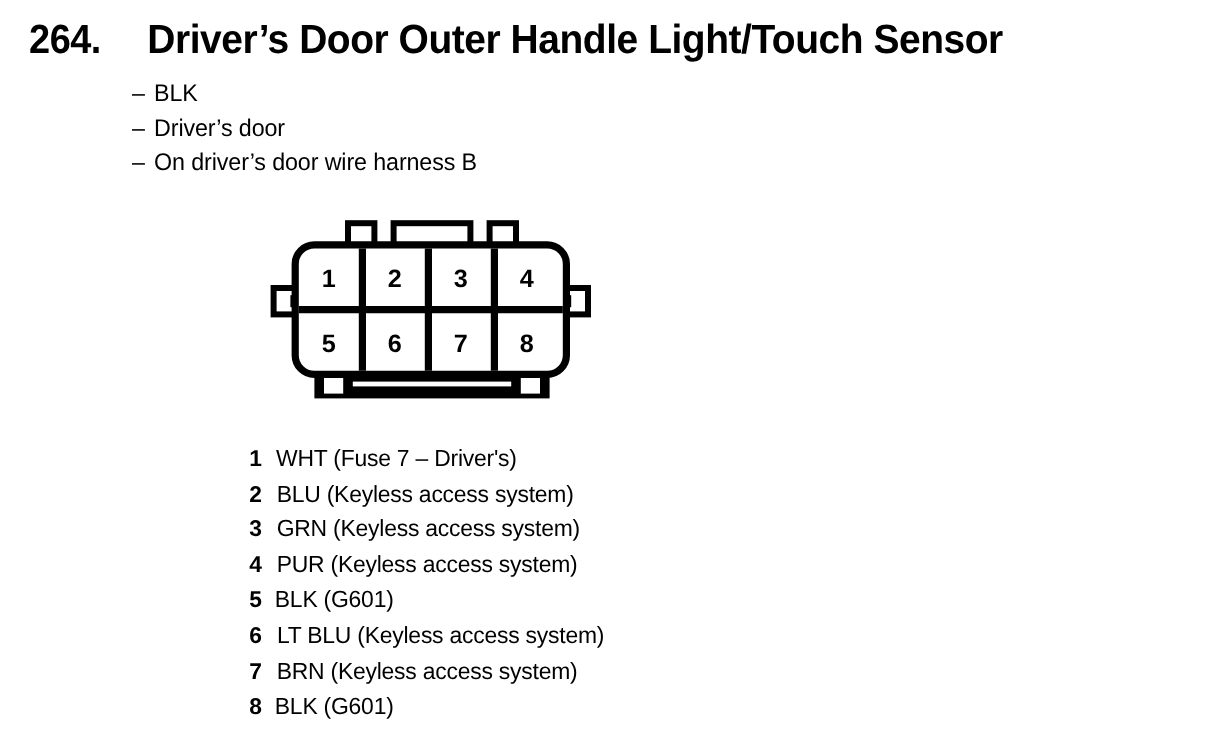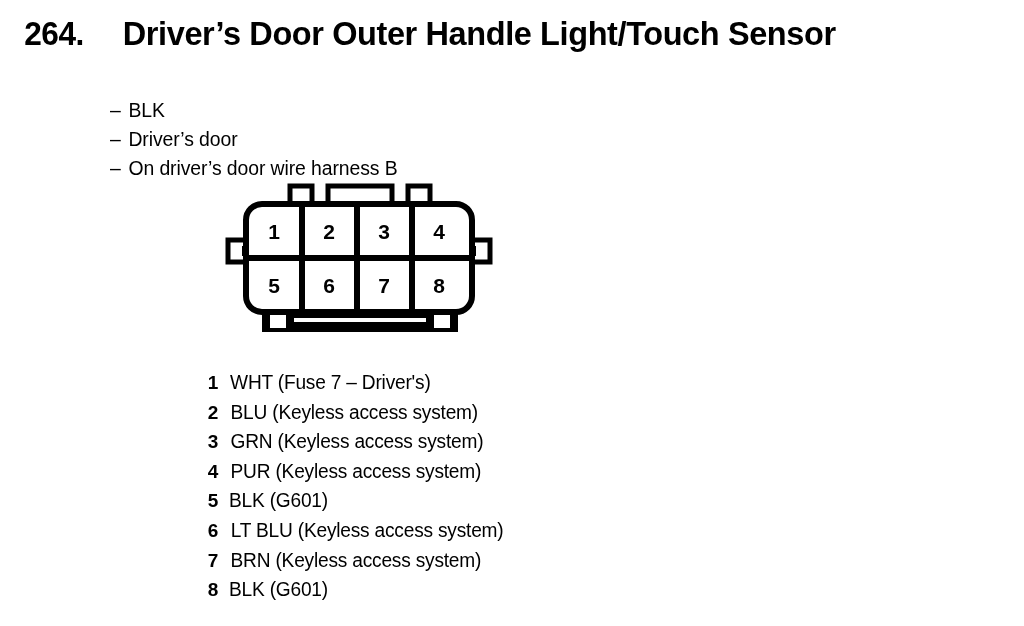--- a/index.html
+++ b/index.html
@@ -40,21 +40,20 @@
     letter-spacing: -0.4px;
     transform: scaleX(0.955);
     transform-origin: left baseline;
   }
 
   
   .attr-list {
     position: absolute;
     left: 110px;
     top: 64px;
-    margin-top: 32px;
   }
   .attr-item {
     font-size: 20px;
     line-height: 29px;
     white-space: nowrap;
     letter-spacing: -0.1px;
     transform: scaleX(0.97);
     transform-origin: left top;
   }
   .attr-dash {

